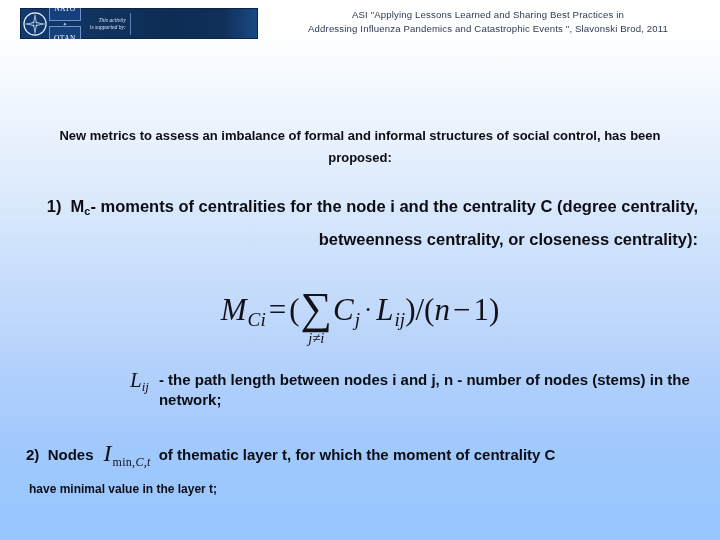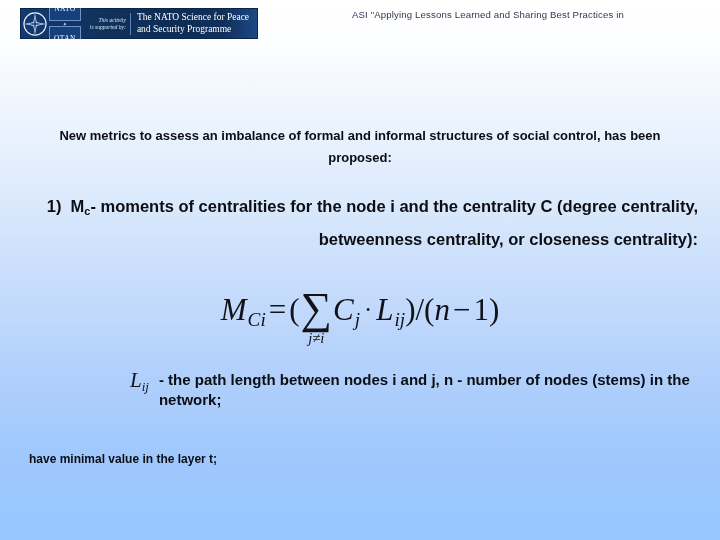--- a/index.html
+++ b/index.html
@@ -330,29 +330,26 @@
         <span class="nato-word">OTAN</span>
       </div>
 
       <div id="nato-activity">
         <div>This activity</div>
         <div>is supported by:</div>
       </div>
 
       <div id="nato-divider"></div>
 
-      <div id="nato-programme">
-        <div>The NATO Science for Peace</div>
-        <div>and Security Programme</div>
-      </div>
 
     </div>
 
     <div id="conference-title">
       <div>ASI "Applying Lessons Learned and Sharing Best Practices in</div>
+      <div>Addressing Influenza Pandemics and Catastrophic Events ",  Slavonski Brod, 2011</div>
     </div>
 
   </div>
 
   <div class="body-text" id="para-intro">New metrics to assess an imbalance of formal and informal structures of social control, has been proposed:</div>
 
   <div class="body-text" id="para-item1">
     <span>1)</span>
     <span>&nbsp;<span>M</span><span class="sub">c</span></span><span>- moments of centralities for the node i and the centrality C (degree centrality, betweenness centrality, or closeness centrality):</span>
   </div>
@@ -396,16 +393,26 @@
 
     </span>
   </div>
 
   <div id="lij-block">
     <span id="lij-symbol"><span>L</span><span class="subscript">ij</span></span>
     <span id="lij-text">- the path length between nodes i and j, n - number of nodes (stems) in the network;</span>
   </div>
 
   <div id="item2-block">
+    <div id="item2-line1">
+      <span id="item2-prefix"><span>2)</span>&nbsp;&nbsp;<span>Nodes</span></span>
+
+      <span id="imin-symbol">
+          <span>I</span>
+          <span class="subscript"><span>min,</span><span class="it">C</span><span>,</span><span class="it">t</span></span>
+        </span>
+
+      <span id="item2-suffix">of thematic layer t, for which the moment of centrality C</span>
+    </div>
     <div id="item2-line2">have minimal value in the layer t;</div>
   </div>
 
 </div>
 
 </body></html>

